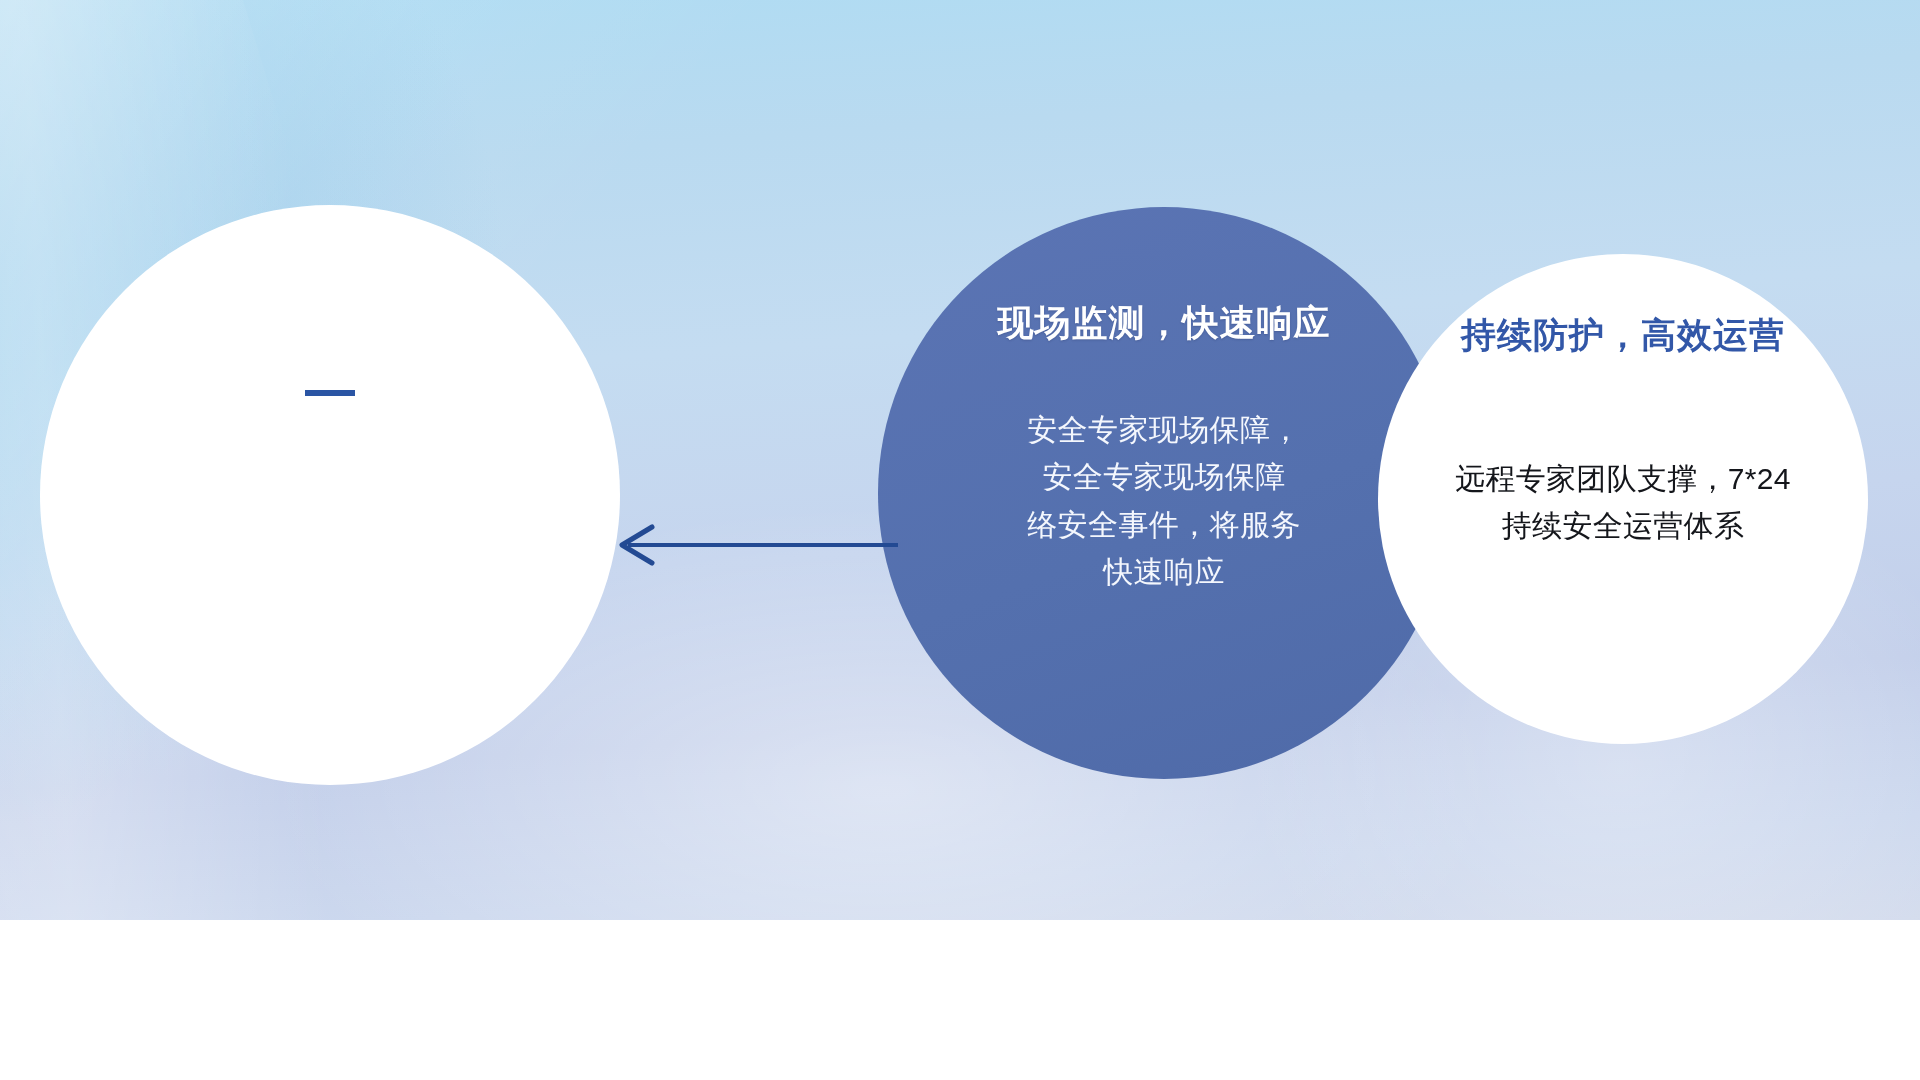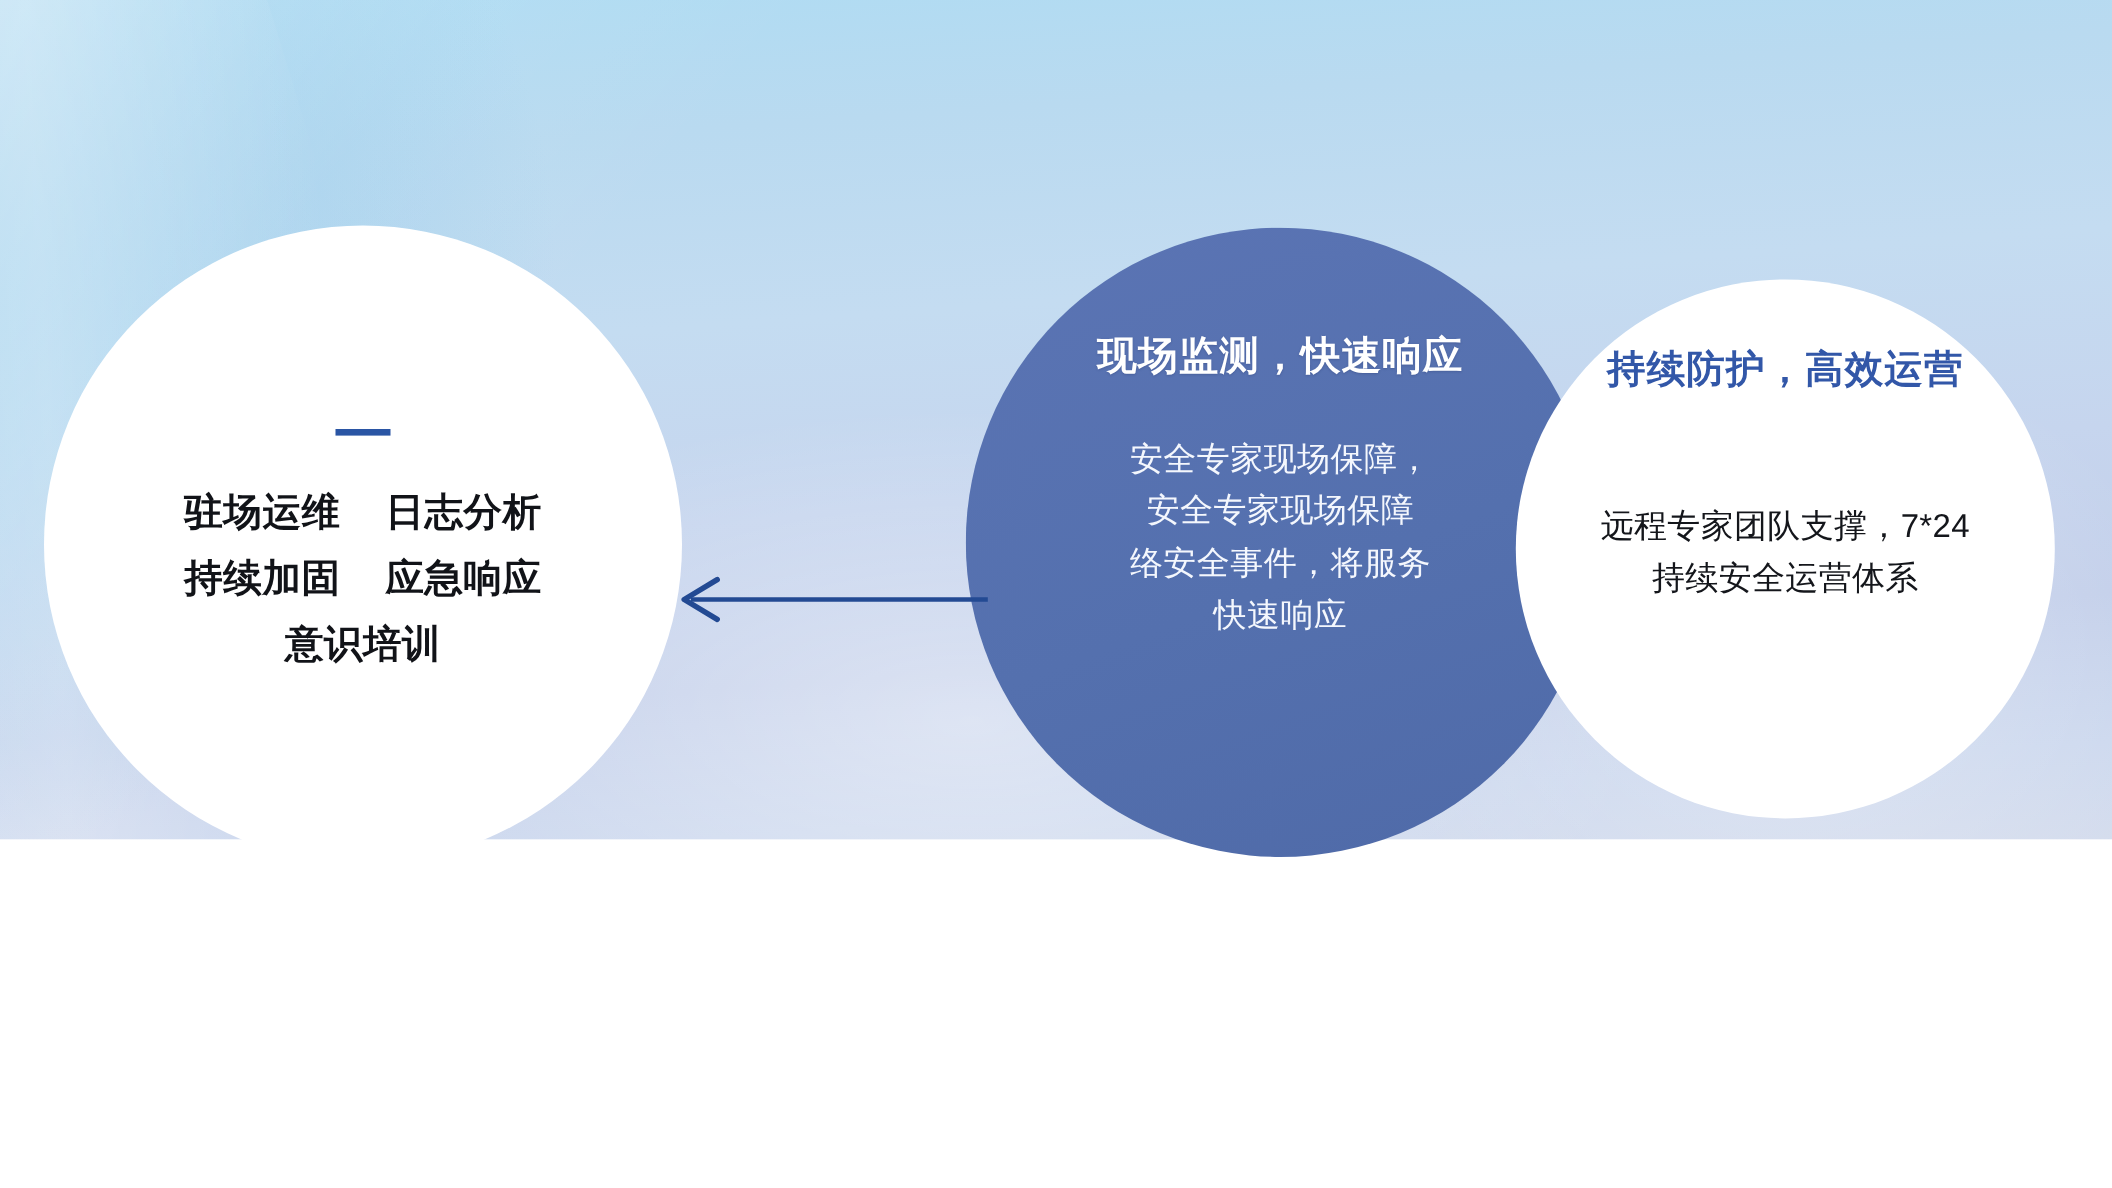--- a/index.html
+++ b/index.html
@@ -4,21 +4,21 @@
 <style>
   * { margin:0; padding:0; box-sizing:border-box; }
   html, body {
     width:1920px; height:1080px;
     overflow:hidden;
     font-family:"Liberation Sans", "DejaVu Sans", sans-serif;
   }
 
   #stage {
     position:relative;
-    width:1920px; height:763px;
+    width:1920px; height:920px;
     background:
       
       radial-gradient(ellipse 900px 420px at 46% 86%, rgba(255,255,255,0.42) 0%, rgba(255,255,255,0.0) 68%),
       
       linear-gradient(128deg, rgba(255,255,255,0.30) 0%, rgba(255,255,255,0.05) 17%, rgba(255,255,255,0.0) 30%),
       
       radial-gradient(ellipse 1000px 900px at -6% 30%, #8fc9ea 0%, rgba(143,201,234,0.45) 34%, rgba(143,201,234,0) 62%),
       
       linear-gradient(176deg, #aedcf3 0%, #b9daf0 18%, #c4dcf1 38%, #c6d5ee 58%, #c3cfea 75%, #ccd8ee 90%, #d4dced 100%);
     padding-left: 32px;
@@ -84,21 +84,21 @@
   #circle-mid .head {
     margin-top:92px;
     color:#ffffff;
     font-weight:bold;
     font-size:36px;
     letter-spacing:1px;
     white-space:pre;
     text-shadow:0 1px 2px rgba(30,45,90,0.25);
   }
   #circle-mid .body {
-    margin-top:46px;
+    margin-top:58px;
     width:330px;
     color:#f4f7fd;
     font-size:30px;
     line-height:1.58;
     text-align:center;
     letter-spacing:0.4px;
   }
 
   
   #circle-right {
@@ -147,25 +147,20 @@
     <div class="body">
       <div>安全专家现场保障，</div>
       <div>安全专家现场保障</div>
       <div>络安全事件，将服务</div>
       <div>快速响应</div>
     </div>
   </div>
 
   <div class="circle" id="circle-left">
     <div class="dash"></div>
-    <div class="lines">
-      <div class="row">驻场运维    日志分析</div>
-      <div class="row">持续加固    应急响应</div>
-      <div class="row">意识培训</div>
-    </div>
   </div>
 
   <div class="circle" id="circle-right">
     <div class="head">持续防护，高效运营</div>
     <div class="body">
       <div>远程专家团队支撑，7*24</div>
       <div>持续安全运营体系</div>
     </div>
   </div>
 

